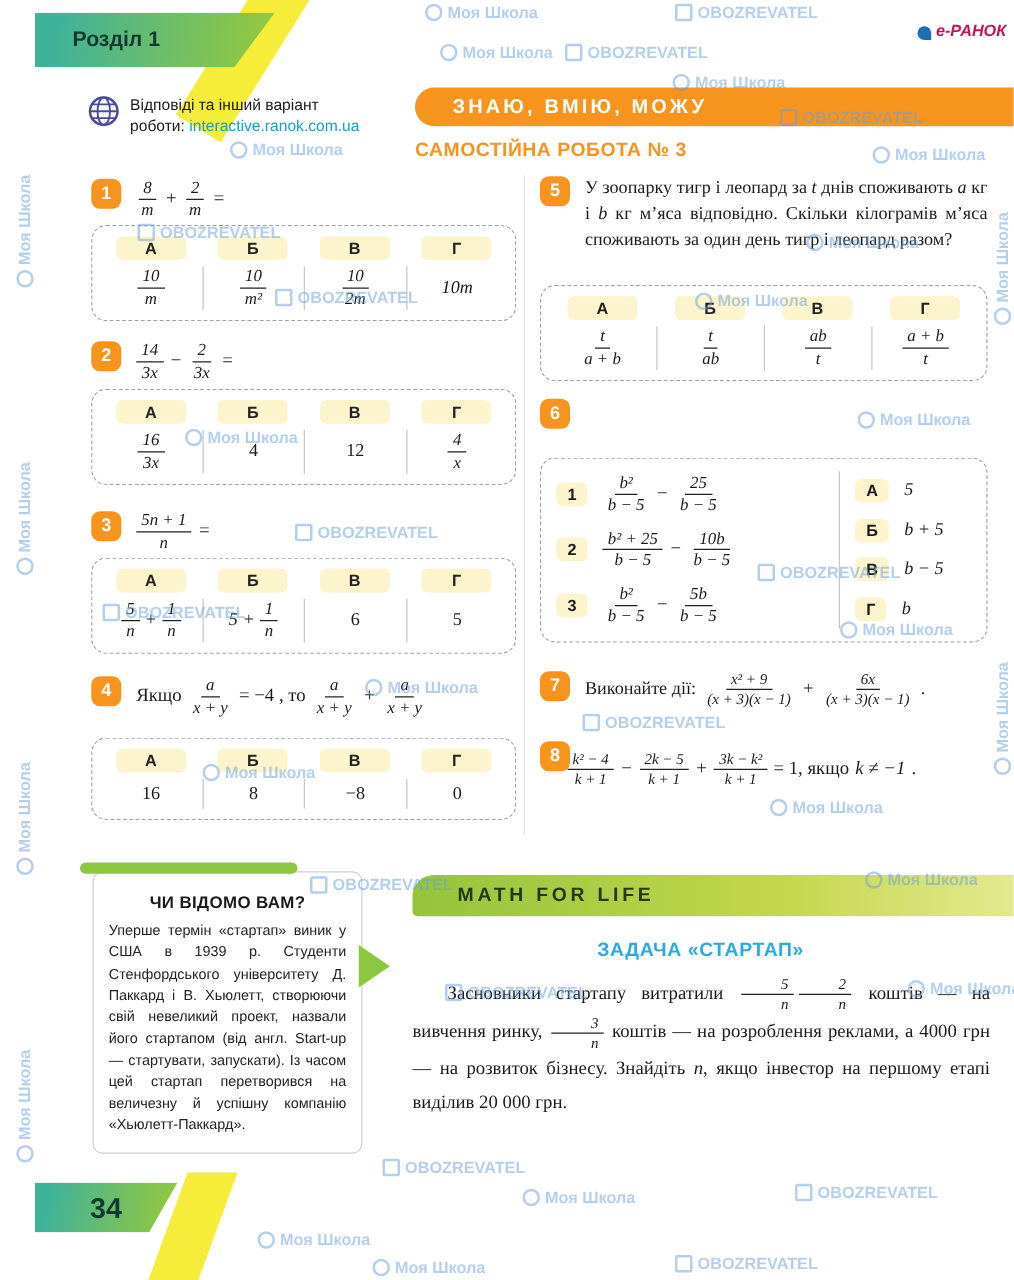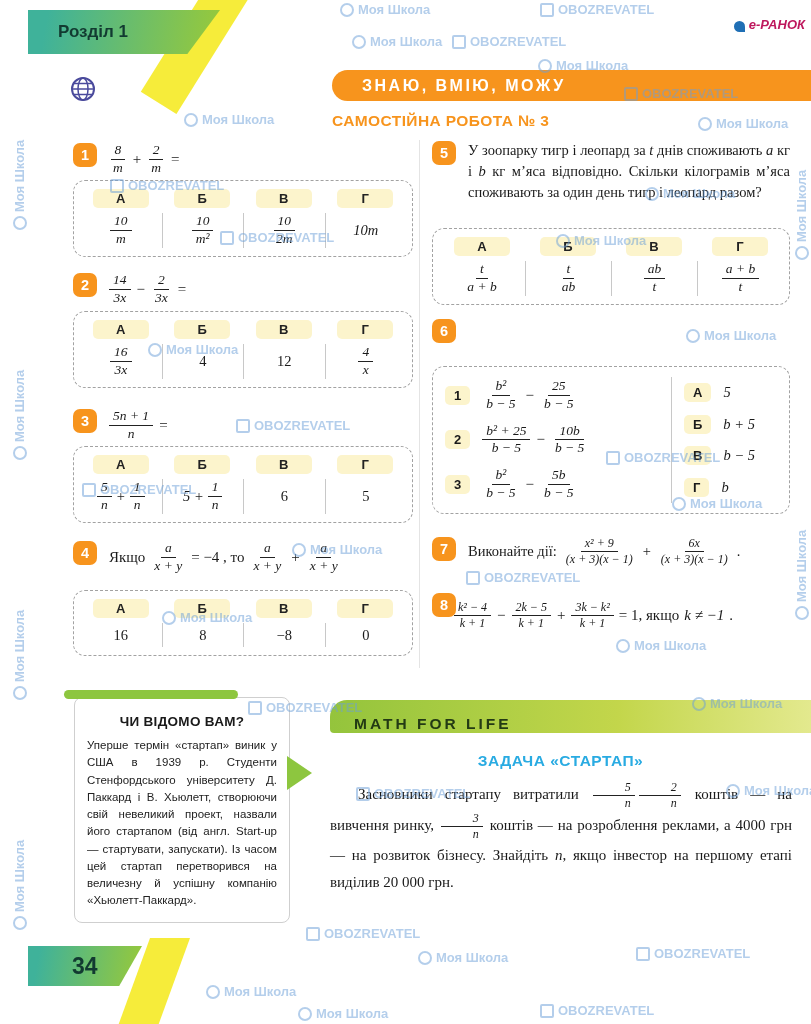--- a/index.html
+++ b/index.html
@@ -71,21 +71,21 @@
   .know{position:absolute;left:74px;top:697px;width:216px;z-index:3;background:#fff;
       border:1px solid #cfcfcf;border-radius:8px;padding:16px 12px 12px}
   .know h3{text-align:center;font-size:13.5px;letter-spacing:.3px;margin-bottom:8px}
   .know p{font-size:11.5px;line-height:1.5;text-align:justify;color:#222;font-family:"Liberation Sans",sans-serif}
   .know-bar{position:absolute;left:64px;top:690px;width:174px;height:9px;background:#8dc63f;border-radius:5px;z-index:4}
   .know-arrow{position:absolute;left:287px;top:756px;width:0;height:0;z-index:4;
       border-top:17px solid transparent;border-bottom:17px solid transparent;border-left:25px solid #8dc63f}
 
   .mfl-banner{position:absolute;left:330px;top:700px;right:0;height:33px;z-index:2;
       background:linear-gradient(90deg,#94c43c,#c3d64b 60%,#e3e98e);
-      border-radius:17px 0 0 4px;display:flex;align-items:flex-end;padding-left:24px;
+      border-radius:17px 0 0 4px;display:flex;align-items:center;padding-left:36px;
       font-weight:bold;font-size:15.5px;letter-spacing:3px;color:#233a14}
   .mfl-title{position:absolute;left:330px;right:20px;top:752px;text-align:center;color:#29abe2;
       font-weight:bold;font-size:15.5px;letter-spacing:.5px;z-index:2}
   .mfl-para{position:absolute;left:330px;top:780px;width:462px;z-index:2;
       font-family:"Liberation Serif",serif;font-size:15px;line-height:1.8;text-align:justify;text-indent:28px}
   .mfl-para .frac{font-size:12px;margin:0 2px}
   .mfl-para .frac .fn{border-bottom-width:1px}
 
   .pageno{position:absolute;left:28px;top:946px;width:114px;height:40px;z-index:3;
       background:linear-gradient(100deg,#3fb29a 10%,#94c83e 95%);
@@ -106,20 +106,24 @@
   </div>
 
 <div class="note">
   <svg width="26" height="26" viewBox="0 0 26 26">
     <circle cx="13" cy="13" r="11" fill="none" stroke="#4a4a9c" stroke-width="2"></circle>
     <ellipse cx="13" cy="13" rx="5" ry="11" fill="none" stroke="#4a4a9c" stroke-width="1.5"></ellipse>
     <line x1="2" y1="13" x2="24" y2="13" stroke="#4a4a9c" stroke-width="1.5"></line>
     <line x1="4" y1="7.5" x2="22" y2="7.5" stroke="#4a4a9c" stroke-width="1.5"></line>
     <line x1="4" y1="18.5" x2="22" y2="18.5" stroke="#4a4a9c" stroke-width="1.5"></line>
   </svg>
+  <span>
+    <span>Відповіді та інший варіант</span><br>
+    <span>роботи: </span><a class="link">interactive.ranok.com.ua</a>
+  </span>
 </div>
 
 <div class="banner">
     <span>ЗНАЮ, ВМІЮ, МОЖУ</span>
   </div>
 <div class="worksheet">САМОСТІЙНА РОБОТА № 3</div>
 <div class="coldiv"></div>
 
 <div class="prob" style="left:73px;top:142px;width:340px">
   <span class="pnum">1</span>

